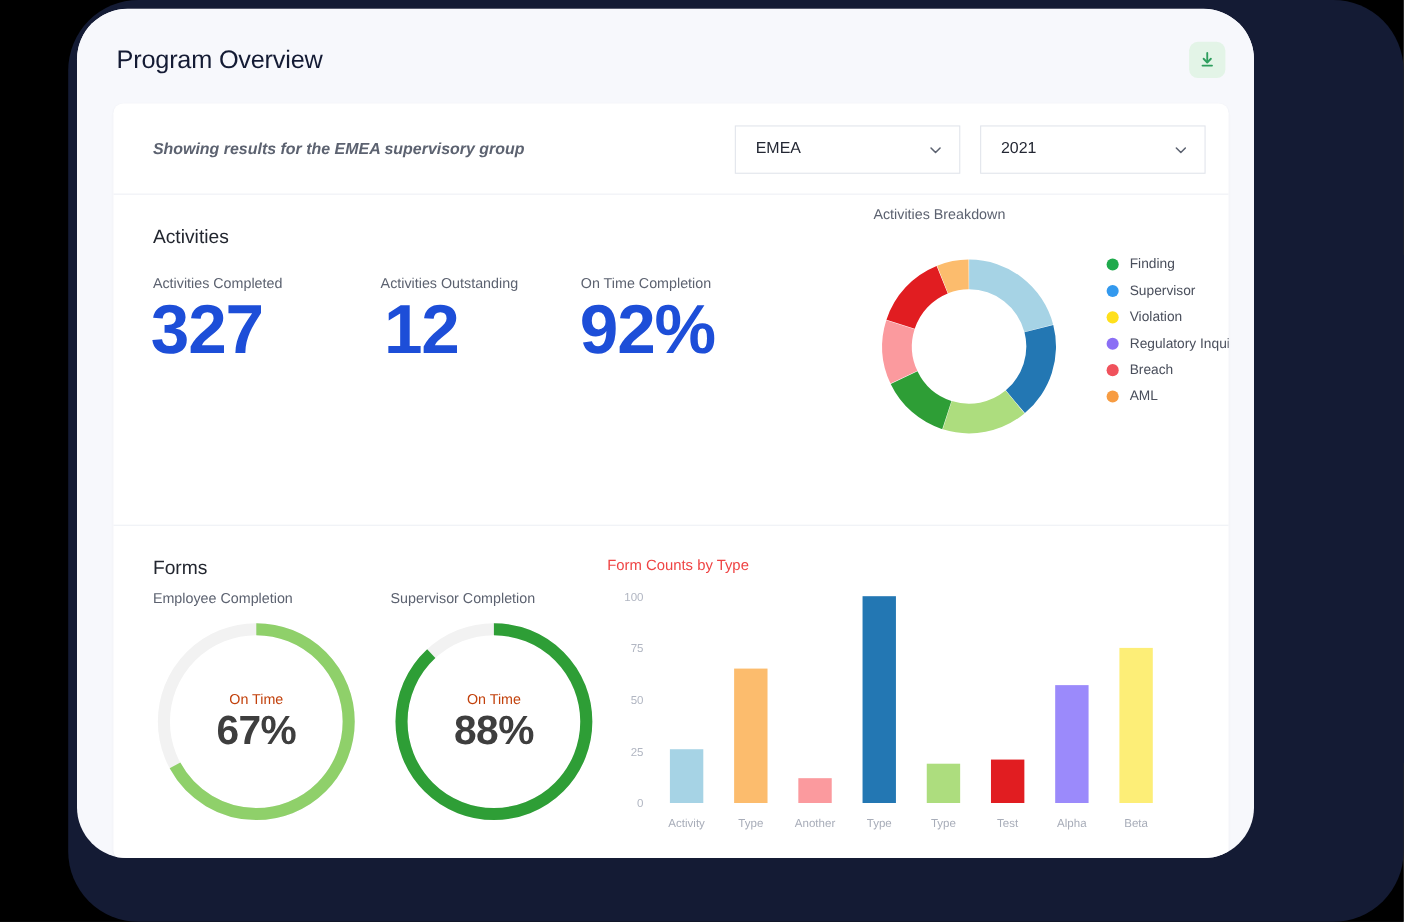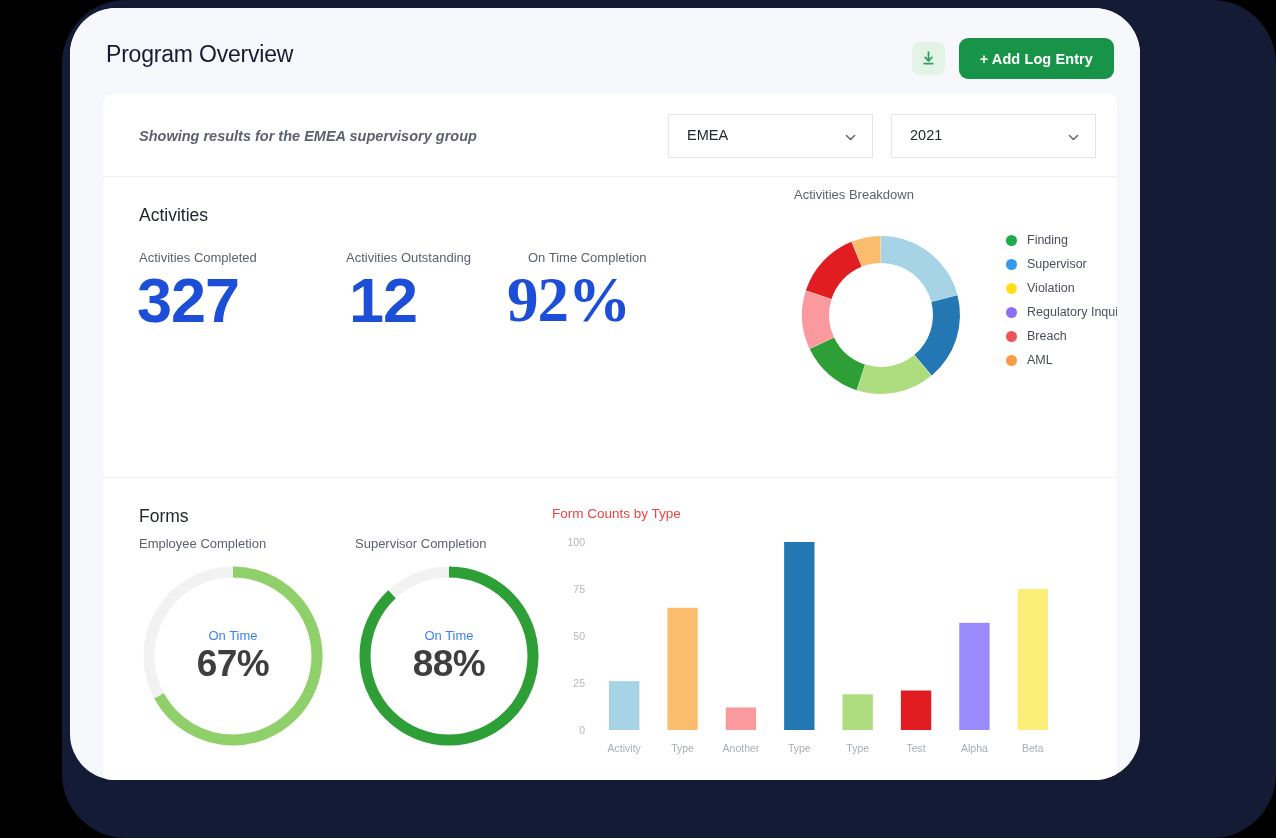--- a/index.html
+++ b/index.html
@@ -243,21 +243,21 @@
     top: 0;
     width: 188px;
     height: 188px;
     display: flex;
     flex-direction: column;
     align-items: center;
     justify-content: center;
   }
   .gauge-caption {
     font-size: 13px;
-    color: #3b82f6;
+    color: #c2410c;
     margin-bottom: 1px;
   }
   .gauge-value {
     font-size: 37px;
     font-weight: bold;
     color: #3e3e3e;
     letter-spacing: -0.5px;
     line-height: 1.1;
   }
 
@@ -305,21 +305,20 @@
     <div class="header-actions">
       <button class="download-btn">
         <span>
           <svg width="17" height="17" viewBox="0 0 17 17">
             <path d="M8.5 2.2 L8.5 10.3" stroke="#2e9e5e" stroke-width="1.7" fill="none" stroke-linecap="round"></path>
             <path d="M5.2 7.4 L8.5 10.8 L11.8 7.4" stroke="#2e9e5e" stroke-width="1.7" fill="none" stroke-linecap="round" stroke-linejoin="round"></path>
             <path d="M4.2 13.6 L12.8 13.6" stroke="#2e9e5e" stroke-width="1.7" fill="none" stroke-linecap="round"></path>
           </svg>
         </span>
       </button>
-      <button class="add-entry-btn">+ Add Log Entry</button>
     </div>
   </div>
 
   <div class="main-card">
 
     <div class="filter-bar">
       <div class="filter-caption">Showing results for the EMEA supervisory group</div>
       <div class="select-group">
         <div class="select-box">
           <span class="select-value">EMEA</span>
@@ -343,21 +342,21 @@
     <div class="section activities-section">
       <div class="section-title">Activities</div>
 
       <div class="metric-label" style="left:36px; top:73px;">Activities Completed</div>
       <div class="metric-value" style="left:34px; top:92px;">327</div>
 
       <div class="metric-label" style="left:243px; top:73px;">Activities Outstanding</div>
       <div class="metric-value" style="left:246px; top:92px;">12</div>
 
       <div class="metric-label" style="left:425px; top:73px;">On Time Completion</div>
-      <div class="metric-value" style="left:404px; top:92px;font-family:Liberation Serif, serif;">92%</div>
+      <div class="metric-value" style="left:424px; top:92px;">92%</div>
 
       <div class="donut-wrap">
         <div class="donut-title">Activities Breakdown</div>
         <svg class="donut-svg" id="donut-svg" width="190" height="190" viewBox="0 0 190 190">
             <path d="M 95 16 A 79 79 0 0 1 171.3966291742015 74.88644609176332 L 145.28638882352504 81.76069869331256 A 52 52 0 0 0 95 43 Z" fill="#a6d3e5"></path>
             <path d="M 171.51806972916185 75.35349891397647 A 79 79 0 0 1 145.72739034515726 155.56180206012738 L 128.39018098668578 134.86346464717244 A 52 52 0 0 0 145.36632437868883 82.06812586742754 Z" fill="#2377b3"></path>
             <path d="M 145.3564951901465 155.87054617928735 A 79 79 0 0 1 71.0470742882031 170.281188552288 L 79.23351725299445 144.5521747432782 A 52 52 0 0 0 128.14604746693186 135.06668862434105 Z" fill="#addd7e"></path>
             <path d="M 70.58765744437912 170.1334647873171 A 79 79 0 0 1 23.72546933585069 129.07258837548508 L 48.08511905650932 117.42752652563574 A 52 52 0 0 0 78.93111629250271 144.454938847348 Z" fill="#2e9e36"></path>
             <path d="M 23.51866285518446 128.63656403364072 A 79 79 0 0 1 19.71881144771197 71.04707428820313 L 45.447825256721806 79.23351725299447 A 52 52 0 0 0 47.94899327176698 117.14052316138377 Z" fill="#fb9a9e"></path>
             <path d="M 19.866535212682876 70.58765744437913 A 79 79 0 0 1 65.47001090414129 21.72667781519344 L 75.56253882297908 46.769458815064034 A 52 52 0 0 0 45.54506115265202 78.93111629250272 Z" fill="#e11d21"></path>

